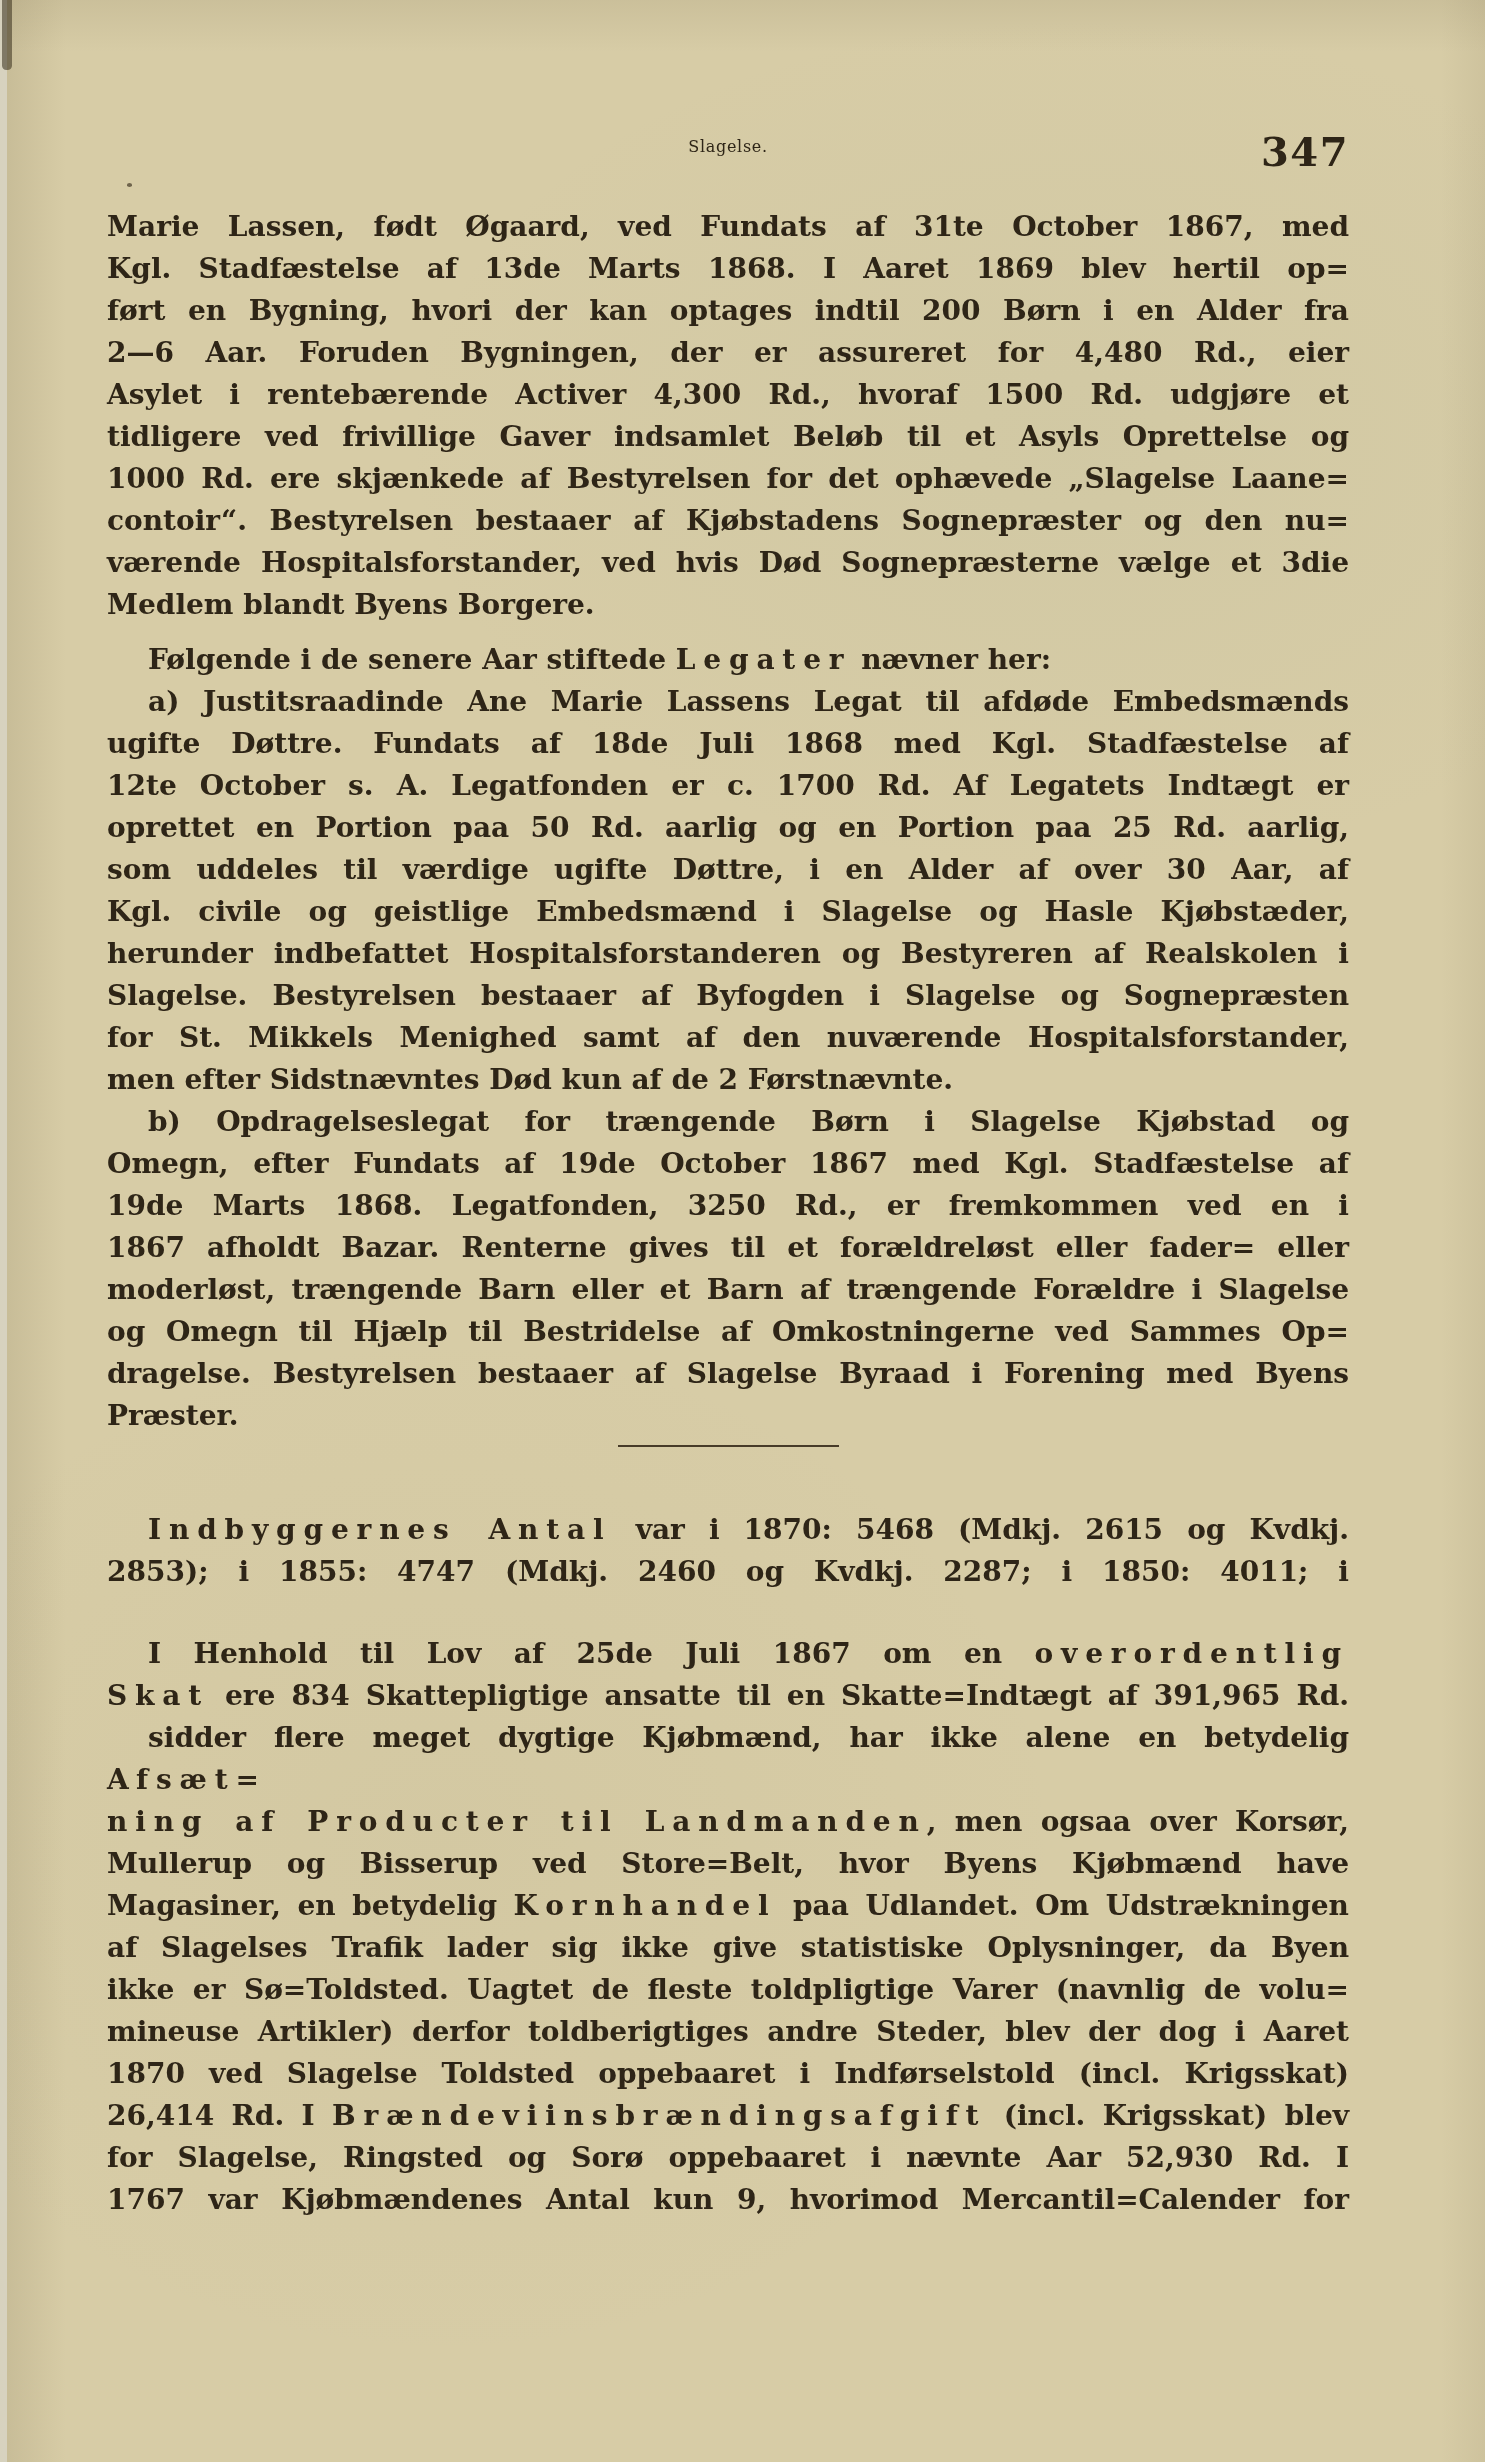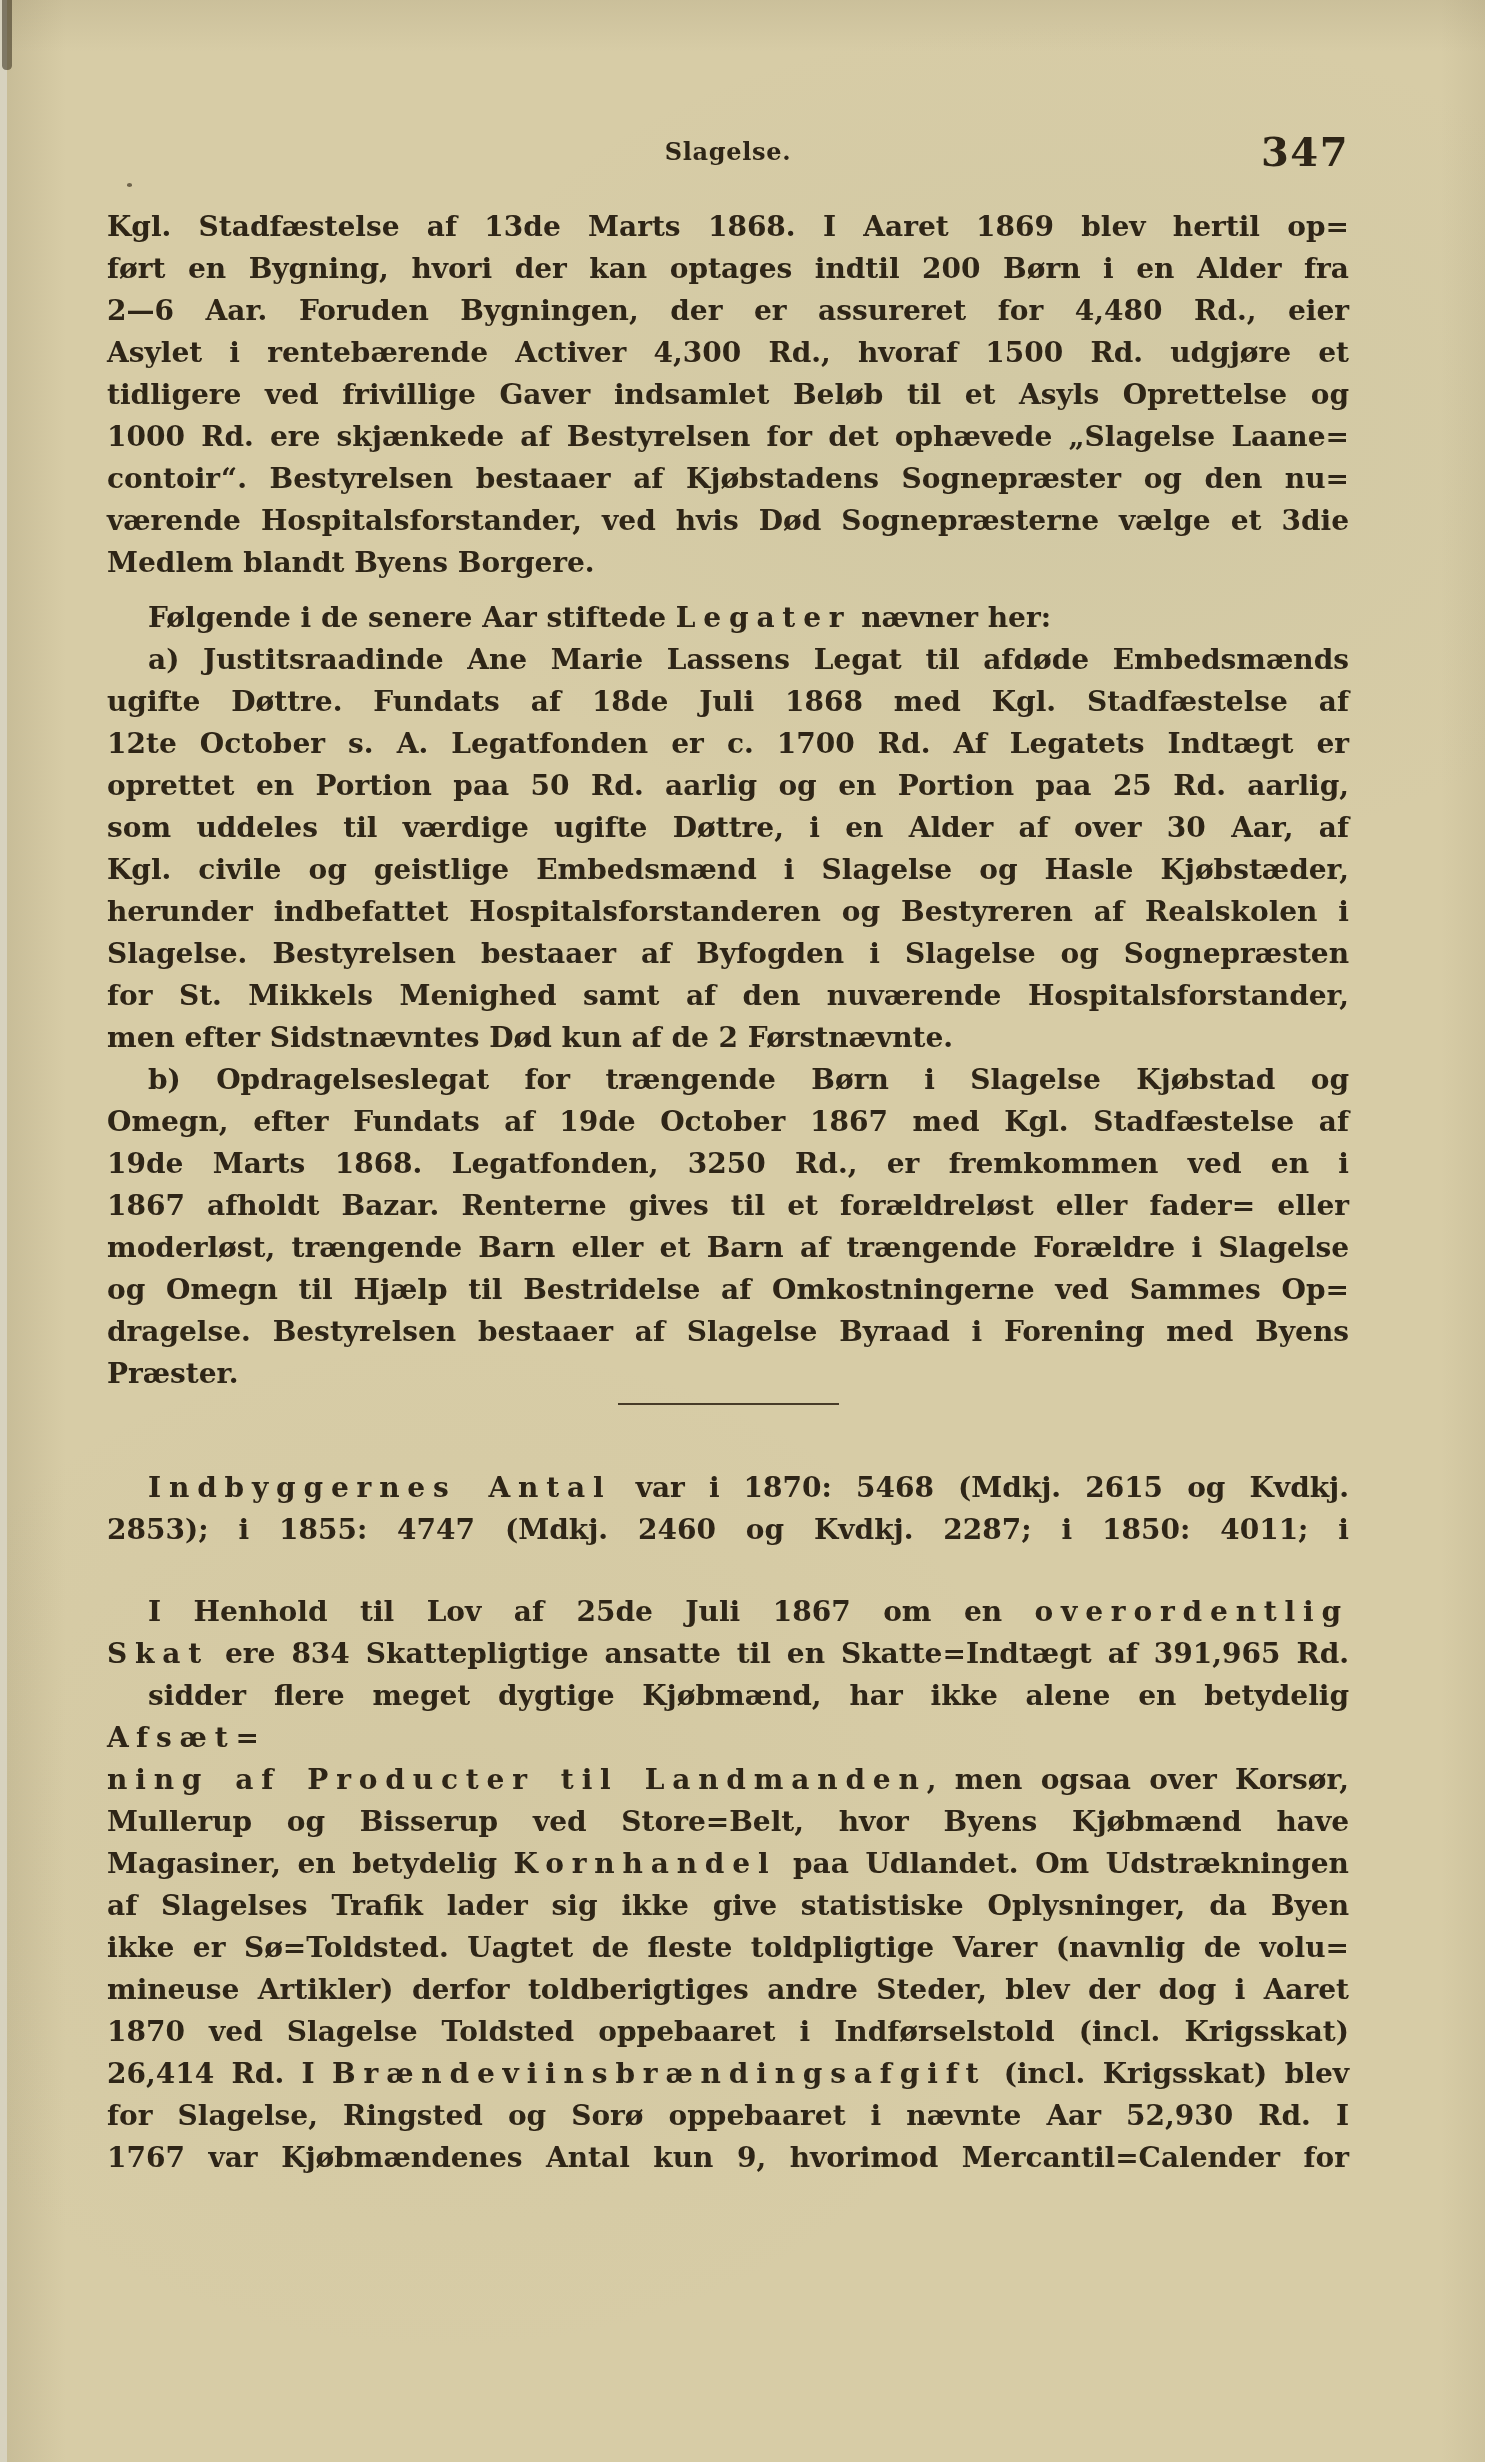--- a/index.html
+++ b/index.html
@@ -30,21 +30,21 @@
   }
   .ink-speck {
     position: absolute; left: 127px; top: 183px; width: 5.2px; height: 3.7px;
     background: rgba(55,45,28,0.65); border-radius: 50%;
   }
   .running-head {
     position: absolute; top: 131px; left: 107px; right: 136px; height: 44px;
   }
   .head-title {
     position: absolute; left: 50%; top: 5.9px; transform: translateX(-50%);
-    font-size: 24px; font-weight: bold; letter-spacing: 0.7px;
+    font-size: 16px; font-weight: normal; letter-spacing: 0.7px;
   }
   .page-num {
     position: absolute; right: 0; top: -2.9px;
     font-size: 40px; font-weight: bold; letter-spacing: 1.5px;
   }
   .text-block {
     position: absolute; top: 206px; left: 107px; right: 136px;
   }
   .para { margin: 0; }
   .line {
@@ -69,20 +69,21 @@
   <div class="corner-smudge"></div>
   <div class="ink-speck"></div>
 
   <header class="running-head">
     <span class="head-title">Slagelse.</span>
     <span class="page-num">347</span>
   </header>
 
   <main class="text-block">
       <div class="para">
+        <div class="line"><span>Marie Lassen, født Øgaard, ved Fundats af 31te October 1867, med</span></div>
         <div class="line"><span>Kgl. Stadfæstelse af 13de Marts 1868. I Aaret 1869 blev hertil op=</span></div>
         <div class="line"><span>ført en Bygning, hvori der kan optages indtil 200 Børn i en Alder fra</span></div>
         <div class="line"><span>2—6 Aar. Foruden Bygningen, der er assureret for 4,480 Rd., eier</span></div>
         <div class="line"><span>Asylet i rentebærende Activer 4,300 Rd., hvoraf 1500 Rd. udgjøre et</span></div>
         <div class="line"><span>tidligere ved frivillige Gaver indsamlet Beløb til et Asyls Oprettelse og</span></div>
         <div class="line"><span>1000 Rd. ere skjænkede af Bestyrelsen for det ophævede „Slagelse Laane=</span></div>
         <div class="line"><span>contoir“. Bestyrelsen bestaaer af Kjøbstadens Sognepræster og den nu=</span></div>
         <div class="line"><span>værende Hospitalsforstander, ved hvis Død Sognepræsterne vælge et 3die</span></div>
         <div class="line last"><span>Medlem blandt Byens Borgere.</span></div>
       </div>

